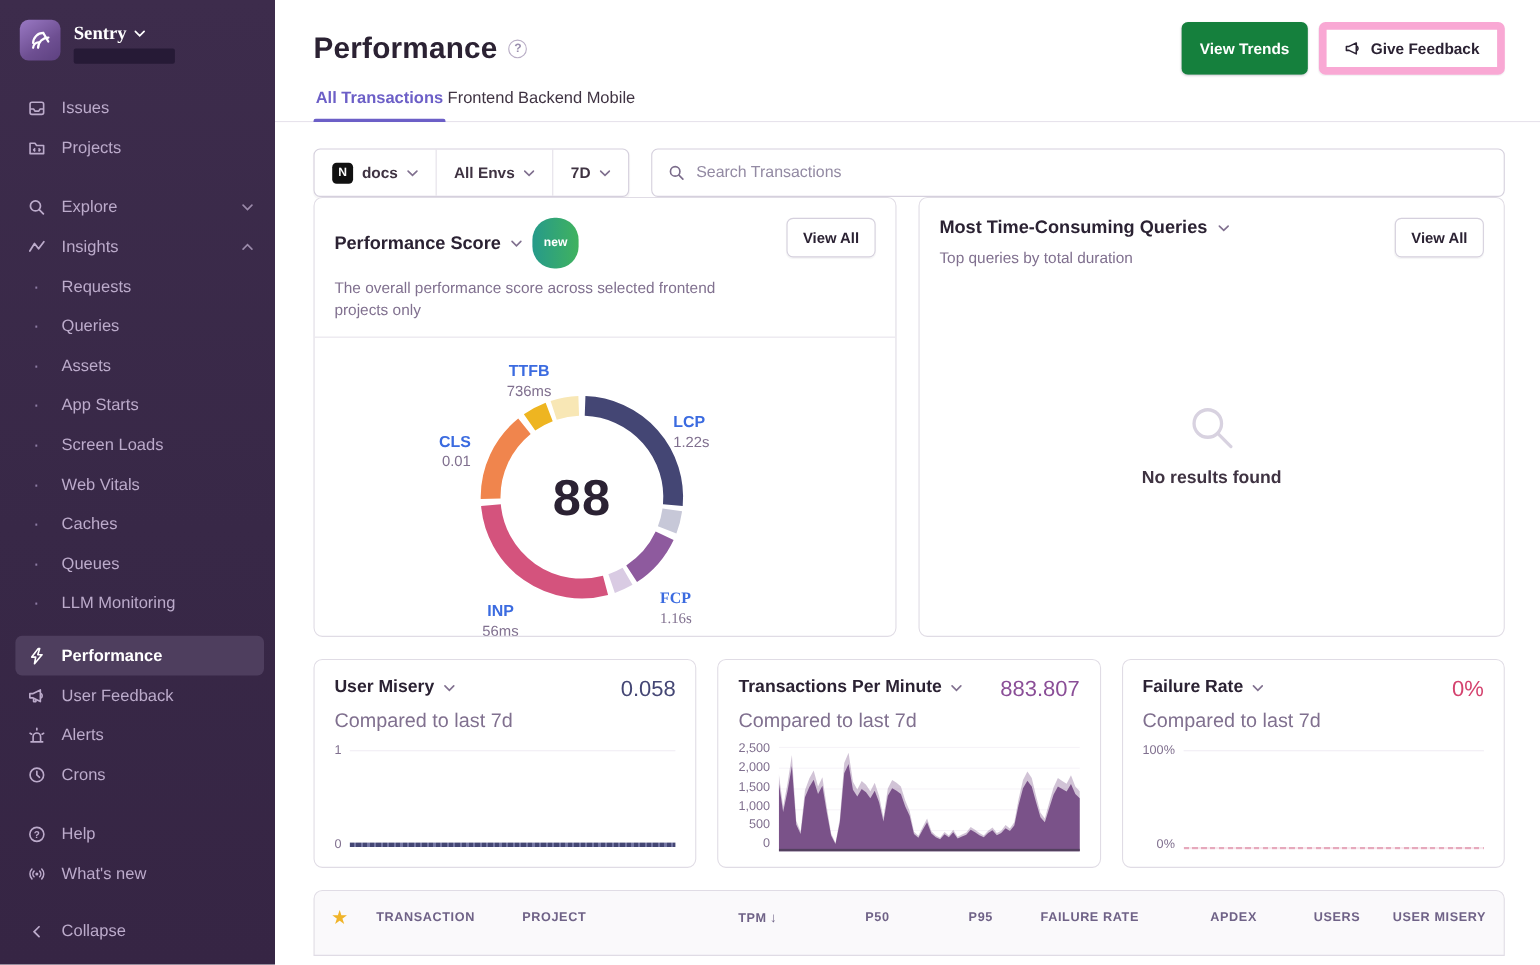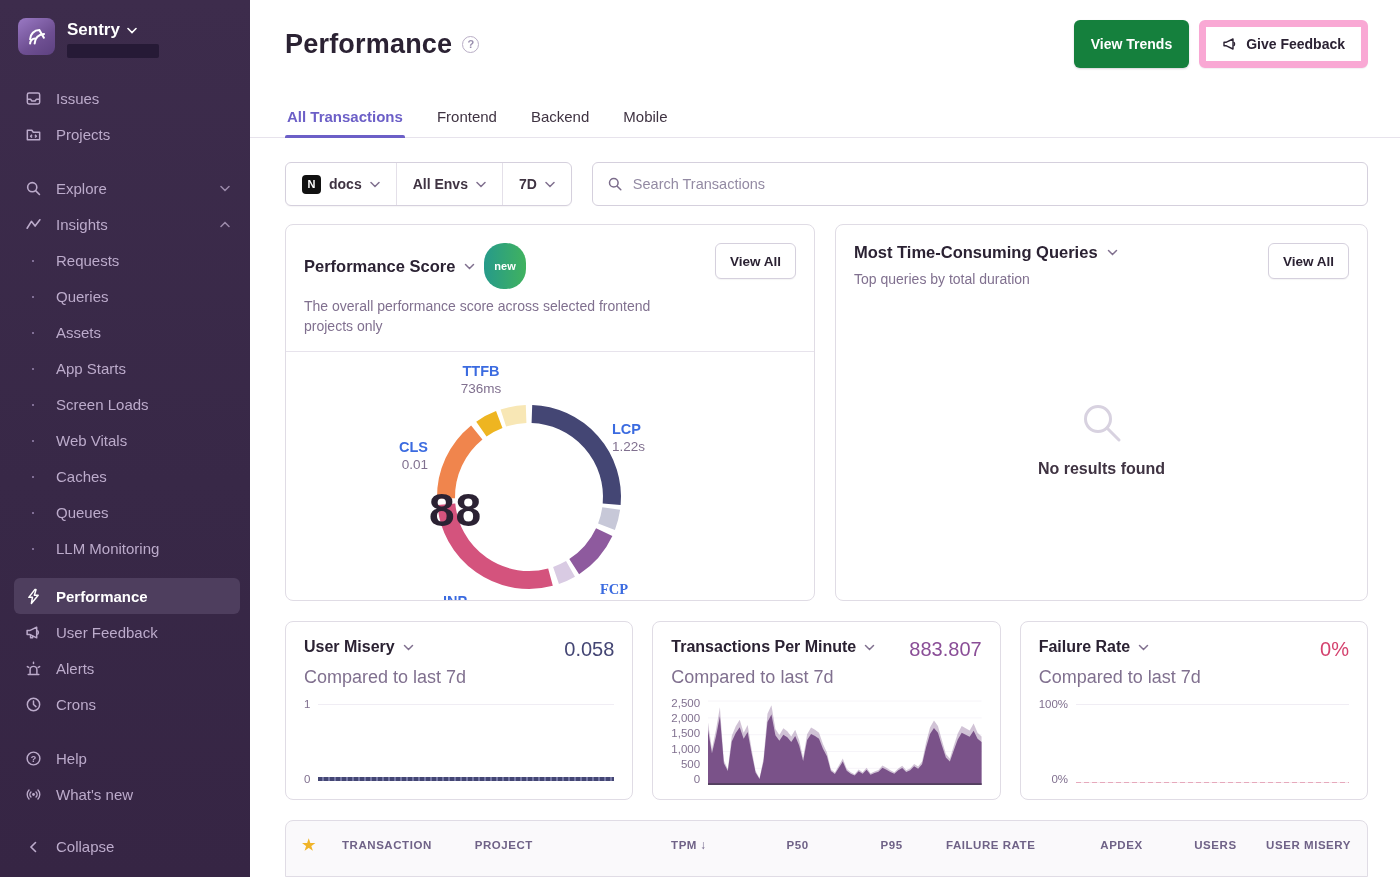--- a/index.html
+++ b/index.html
@@ -9,21 +9,21 @@
 
   
   .sidebar { width:250px; height:877px; flex:0 0 250px;
              background:linear-gradient(180deg,#3d2c4c 0%,#382847 55%,#362544 100%);
              color:#c2b3d1; display:flex; flex-direction:column; padding:14px 10px 14px 14px; }
   .org-row { display:flex; align-items:flex-start; gap:12px; padding:4px 4px 8px 4px; }
   .org-logo { width:37px; height:37px; border-radius:8px;
               background:linear-gradient(145deg,#9a79c4 0%,#6e4f92 60%,#5d4180 100%);
               display:flex; align-items:center; justify-content:center; flex:0 0 37px; }
   .org-meta { display:flex; flex-direction:column; gap:4px; padding-top:2px; }
-  .org-name-row { display:flex; align-items:center; gap:7px; color:#fff; font-weight:700; font-size:17px; }
+  .org-name-row { display:flex; align-items:center; gap:7px; color:#fff; font-weight:700; font-size:17px;font-family:Liberation Serif, serif; }
   .org-redacted { width:92px; height:14px; background:#261a36; border-radius:2px; }
   .nav { margin-top:14px; display:flex; flex-direction:column; }
   .nav-item { display:flex; align-items:center; gap:14px; height:36px; padding:0 10px;
               border-radius:6px; font-size:15px; color:#bcabcb; cursor:pointer; }
   .nav-item .nav-ic { width:18px; display:flex; justify-content:center; flex:0 0 18px; }
   .nav-item.active { background:#4e3e5e; color:#fff; font-weight:700; }
   .nav-item.sub { padding-left:10px; }
   .nav-item.sub .bullet { width:18px; text-align:center; color:#8d7ba3; font-size:18px; line-height:10px; flex:0 0 18px;}
   .nav-gap { height:18px; }
   .nav-gap-sm { height:12px; }
@@ -39,61 +39,61 @@
   .page-title { font-size:27px; font-weight:700; color:#2b2233; letter-spacing:.2px; }
   .help-circ { width:17px; height:17px; border:1.4px solid #b9aec6; border-radius:50%;
                color:#9a8fae; font-size:11px; font-weight:700; display:flex; align-items:center;
                justify-content:center; }
   .hdr-btns { display:flex; gap:10px; }
   .btn { border-radius:6px; font-size:14px; font-weight:700; padding:9px 16px; cursor:pointer;
          display:flex; align-items:center; gap:8px; border:1px solid transparent; }
   .btn-primary { background:#15803d; color:#fff; box-shadow:0 1px 2px rgba(40,30,60,.2); }
   .btn-default { background:#fff; color:#2b2233; border:7px solid #f9a8d4; box-shadow:0 1px 1px rgba(40,30,60,.06); }
 
-  .tabs-row { margin-top:34px; border-bottom:1px solid #e7e3ec; display:flex; gap:30px; padding-left:35px; }
+  .tabs-row { margin-top:7px; border-bottom:1px solid #e7e3ec; display:flex; padding-left:35px; }
   .tab { font-size:15px; color:#3f3342; padding:6px 2px 12px 2px; cursor:pointer; position:relative; }
   .tab.active { color:#6c5fc7; font-weight:600; }
   .tab.active::after { content:""; position:absolute; left:0; right:0; bottom:-1px; height:3px;
                        background:#6c5fc7; border-radius:2px 2px 0 0; }
 
   .filter-row { display:flex; gap:20px; margin-top:24px; }
   .filter-group { display:flex; align-items:center; border:1px solid #d5d0dd; border-radius:6px;
                   height:44px; background:#fff; box-shadow:0 1px 1px rgba(40,30,60,.04); }
   .filter-seg { display:flex; align-items:center; gap:8px; padding:0 16px; height:100%;
                 font-size:14px; font-weight:600; color:#3f3342; cursor:pointer; }
   .filter-seg + .filter-seg { border-left:1px solid #e4e0e9; }
   .nx-badge { width:19px; height:19px; background:#111; color:#fff; border-radius:4px;
               font-size:11px; font-weight:700; display:flex; align-items:center; justify-content:center; }
   .search-box { flex:1; display:flex; align-items:center; gap:10px; border:1px solid #d5d0dd;
                 border-radius:6px; height:44px; padding:0 14px; background:#fff; }
   .search-box input { border:none; outline:none; flex:1; font-size:14.5px; color:#3f3342;
                       font-family:"Liberation Sans",sans-serif; background:transparent; }
   .search-box input::placeholder { color:#938aa3; }
 
   
-  .row1 { display:grid; grid-template-columns:530px 1fr; gap:20px; margin-top:18px; height:400px; }
+  .row1 { display:grid; grid-template-columns:530px 1fr; gap:20px; height:400px; }
   .panel { border:1px solid #e0dce5; border-radius:8px; background:#fff; overflow:hidden;
            display:flex; flex-direction:column; }
   .panel-head { padding:18px 18px 14px 18px; display:flex; justify-content:space-between; gap:12px; }
   .panel-title-row { display:flex; align-items:center; gap:9px; }
   .panel-title { font-size:16.5px; font-weight:700; color:#2b2233; }
   .badge-new { background:linear-gradient(90deg,#269a8a,#40b25f); color:#fff; font-size:11px;
                font-weight:700; border-radius:20px; padding:17px 10px; }
   .panel-desc { font-size:14px; color:#80708f; margin-top:7px; max-width:380px; line-height:1.45; }
   .btn-viewall { background:#fff; border:1px solid #d5d0dd; border-radius:6px; color:#2b2233;
                  font-size:13.5px; font-weight:700; padding:8px 14px; height:36px; cursor:pointer;
                  white-space:nowrap; box-shadow:0 1px 1px rgba(40,30,60,.05); }
   .score-body { border-top:1px solid #e7e3ec; position:relative; flex:1; }
-  .donut-center { position:absolute; left:143px; top:58px; width:200px; height:200px;
-                  display:flex; align-items:center; justify-content:flex-start; }
+  .donut-center { position:absolute; left:143px; top:45px; width:200px; height:200px;
+                  display:flex; align-items:center; justify-content:center; }
   .donut-score { font-size:46px; font-weight:700; color:#2b2233; letter-spacing:1px; }
   .donut-label { position:absolute; line-height:1.3; }
   .dl-key { color:#3b6be0; font-weight:700; font-size:14.5px; }
   .dl-val { color:#80708f; font-size:13.5px; }
-  .pos-ttfb { left:152px; top:10px; width:86px; text-align:center; }
+  .pos-ttfb { left:152px; top:22px; width:86px; text-align:center; }
   .pos-cls  { left:78px;  top:86px; width:64px; text-align:right; }
   .pos-lcp  { left:326px; top:68px; text-align:left; }
   .pos-inp  { left:138px; top:240px; width:62px; text-align:center; }
   .pos-fcp  { left:314px; top:228px; text-align:left;font-family:Liberation Serif, serif; }
 
   .queries-empty { flex:1; display:flex; flex-direction:column; align-items:center;
                    justify-content:center; text-align:center; padding-bottom:26px; }
   .empty-title { font-size:16px; font-weight:700; color:#3f3342; margin-top:14px; }
   .empty-text { font-size:13.5px; color:#80708f; max-width:375px; line-height:1.55; margin-top:10px; }
   .empty-text a { color:#3c74dd; text-decoration:none; }

